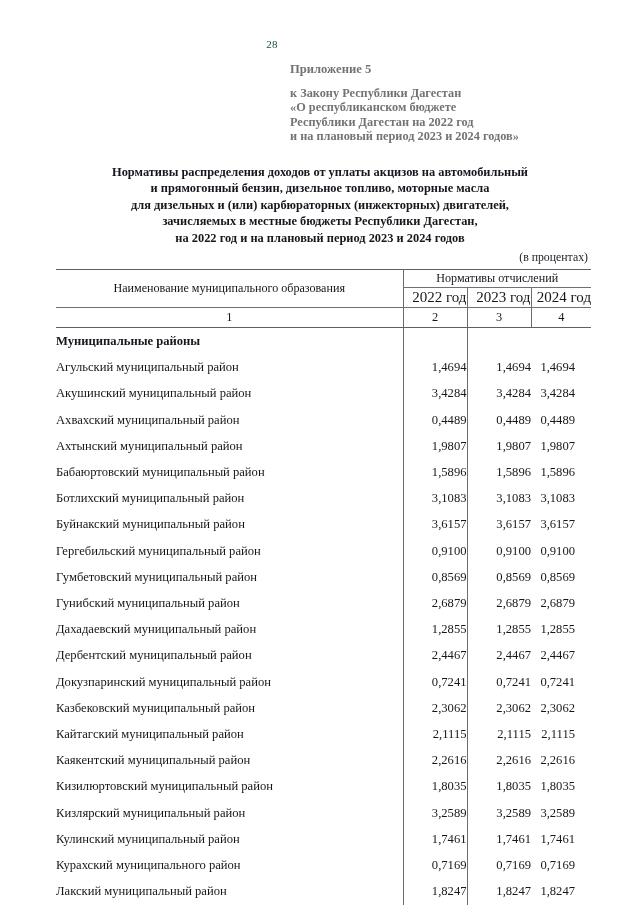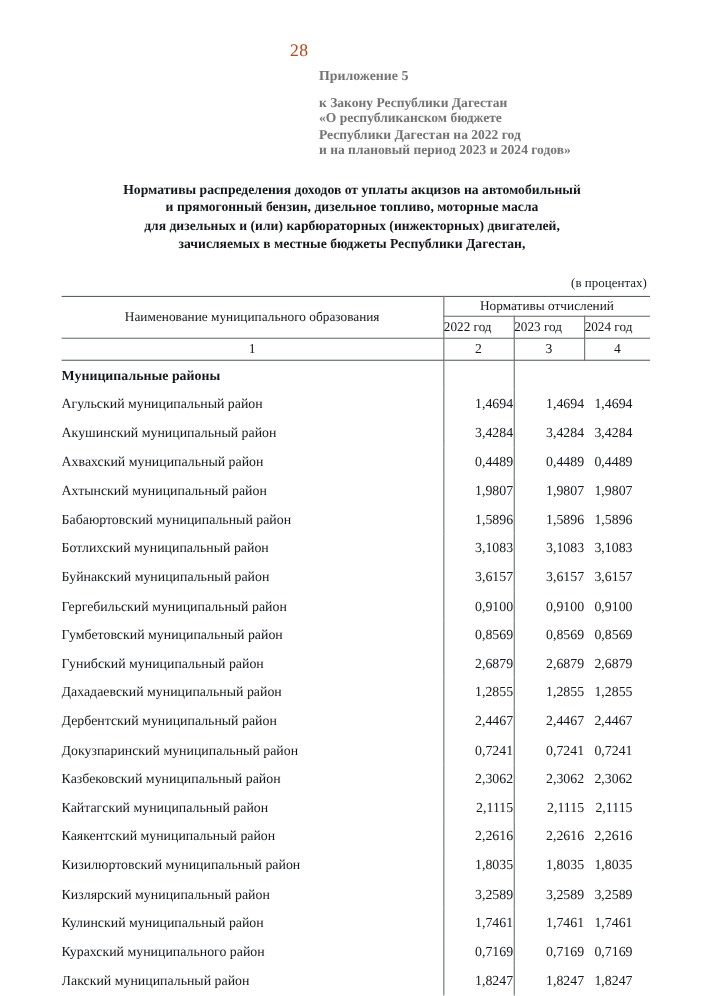--- a/index.html
+++ b/index.html
@@ -24,23 +24,23 @@
     box-sizing: border-box;
   }
 
   
   .page-number {
     position: absolute;
     top: 38px;
     left: 0;
     width: 544px;
     text-align: center;
-    font-size: 16px;
+    font-size: 11px;
     letter-spacing: .3px;
-    color: #c2410c;
+    color: #14532d;
   }
 
   
   .appendix-block {
     position: absolute;
     top: 62px;
     right: 20px;
     width: 330px;
     text-align: left;
     font-weight: bold;
@@ -115,22 +115,22 @@
   }
   .th-group {
     font-weight: bold;
     font-size: 12.1px;
     text-align: center;
     height: 17px;
     line-height: 17px;
   }
   .th-year {
     font-weight: bold;
-    font-size: 12px;
-    text-align: left;
+    font-size: 15px;
+    text-align: right;
     height: 19px;
     line-height: 19px;
   }
   .th-num {
     font-weight: bold;
     font-size: 12.4px;
     text-align: center;
     height: 19px;
     line-height: 19px;
   }
@@ -179,20 +179,21 @@
     <span class="appx-line">«О республиканском бюджете</span>
     <span class="appx-line">Республики Дагестан на 2022 год</span>
     <span class="appx-line">и на плановый период 2023 и 2024 годов»</span>
   </div>
 
   <div class="doc-title">
     <span>Нормативы распределения доходов от уплаты акцизов на автомобильный</span>
     <span>и прямогонный бензин, дизельное топливо, моторные масла</span>
     <span>для дизельных и (или) карбюраторных (инжекторных) двигателей,</span>
     <span>зачисляемых в местные бюджеты Республики Дагестан,</span>
+    <span>на 2022 год и на плановый период 2023 и 2024 годов</span>
   </div>
 
   <div class="units-note">(в процентах)</div>
 
   <div class="tbl-wrap">
     <table class="norm">
       <colgroup>
         <col class="c-name">
         <col class="c-y1">
         <col class="c-y2">

